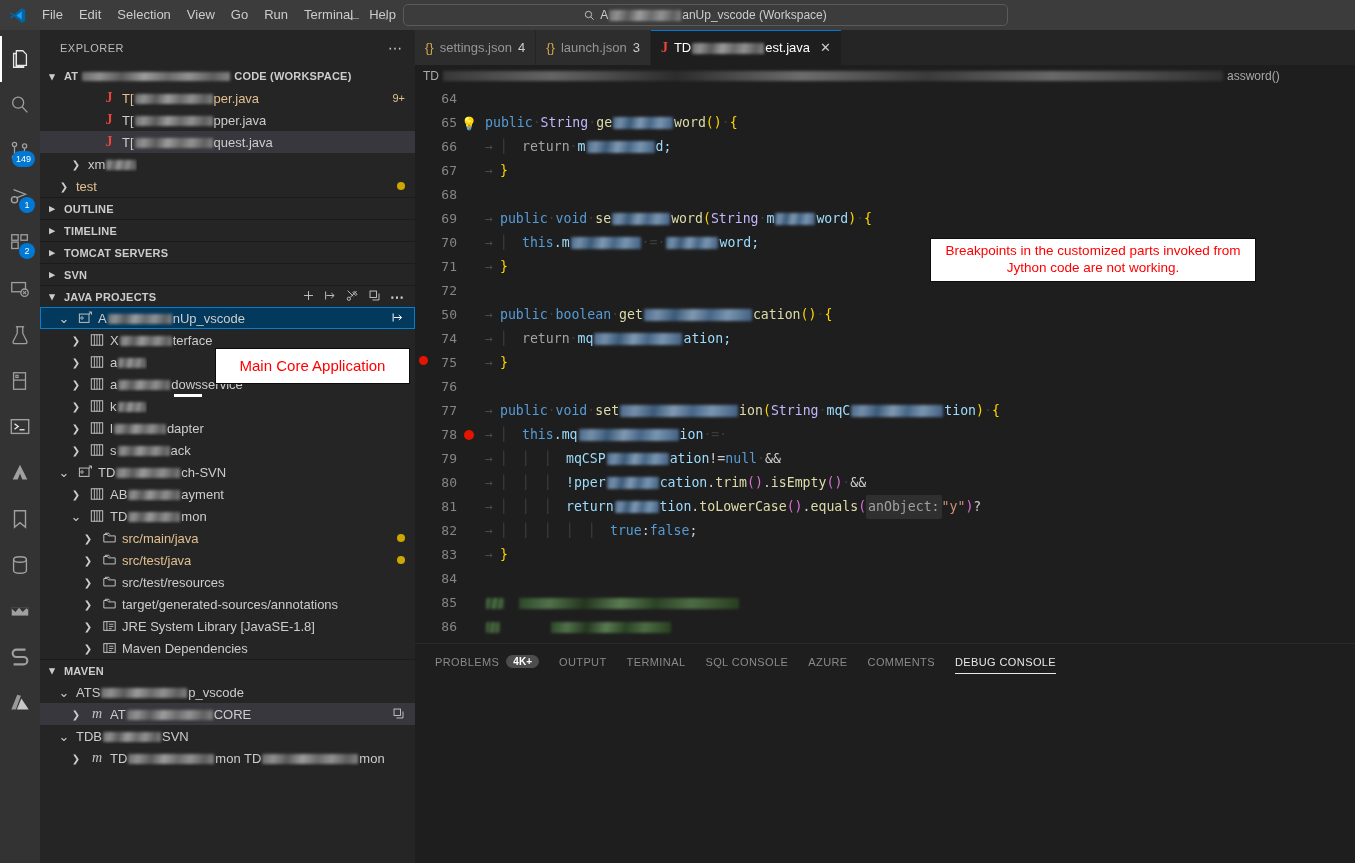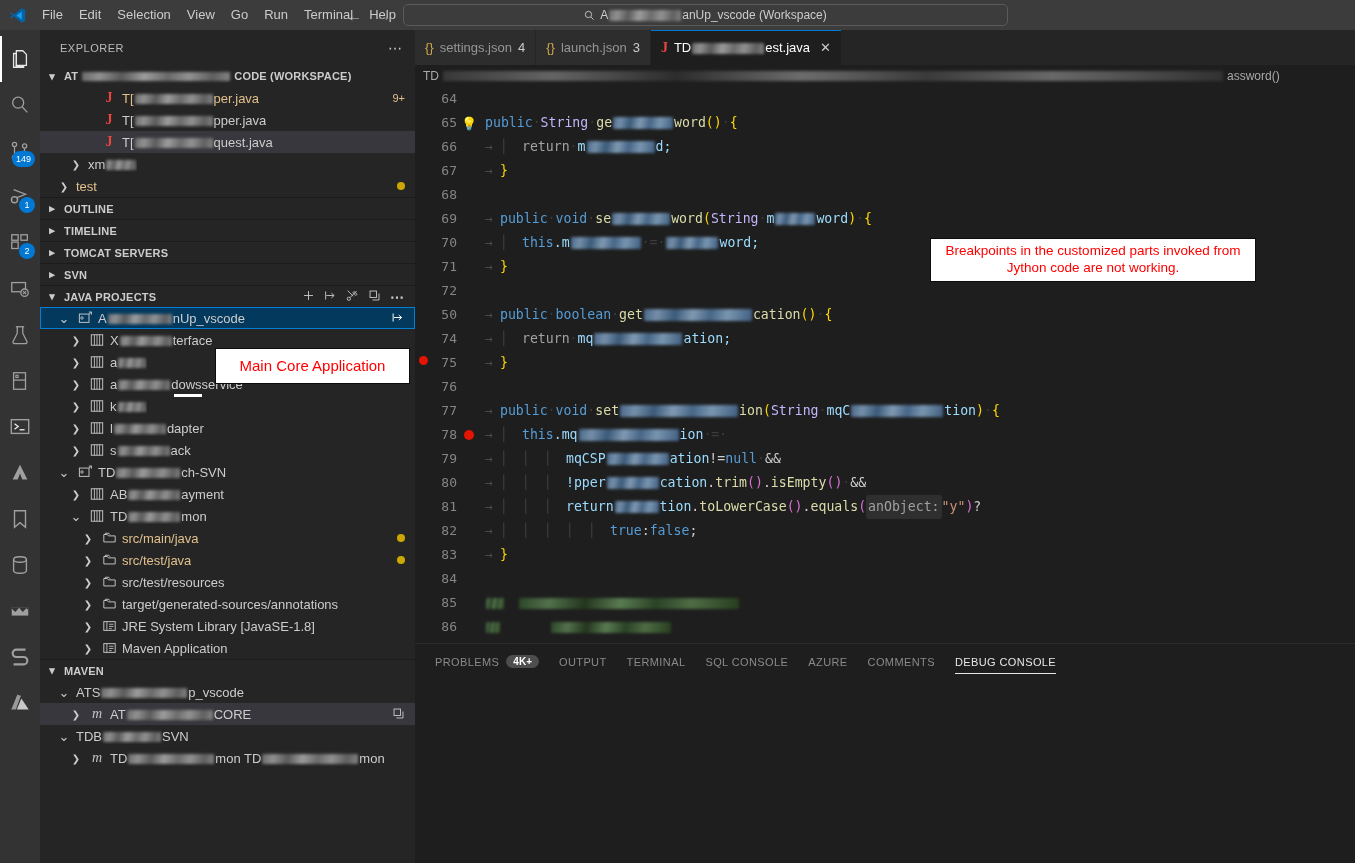--- a/index.html
+++ b/index.html
@@ -539,21 +539,21 @@
           </div>
           <div class="row" style="padding-left: 40px;">
             <span class="twisty">❯</span>
             <span class="ico">
               <svg width="15" height="14" viewBox="0 0 16 16">
                 <rect x="1.5" y="3" width="13" height="10" fill="none" stroke="#c5c5c5" stroke-width="1.1"></rect>
                 <path d="M5 3 v10" stroke="#c5c5c5" stroke-width="1"></path>
                 <path d="M7.5 6 h5 M7.5 8.5 h5 M7.5 11 h3" stroke="#c5c5c5" stroke-width="1"></path>
               </svg>
             </span>
-            <span class="label"><span>Maven Application</span></span>
+            <span class="label"><span>Maven Dependencies</span></span>
           </div>
         </div>
 
       <div class="section-header">
         <span class="chev">▾</span>
         <span>MAVEN</span>
       </div>
       <div class="tree" id="maven-tree">
           <div class="row" style="padding-left: 16px;">
             <span class="twisty" style="font-size: 13px;">⌄</span>

